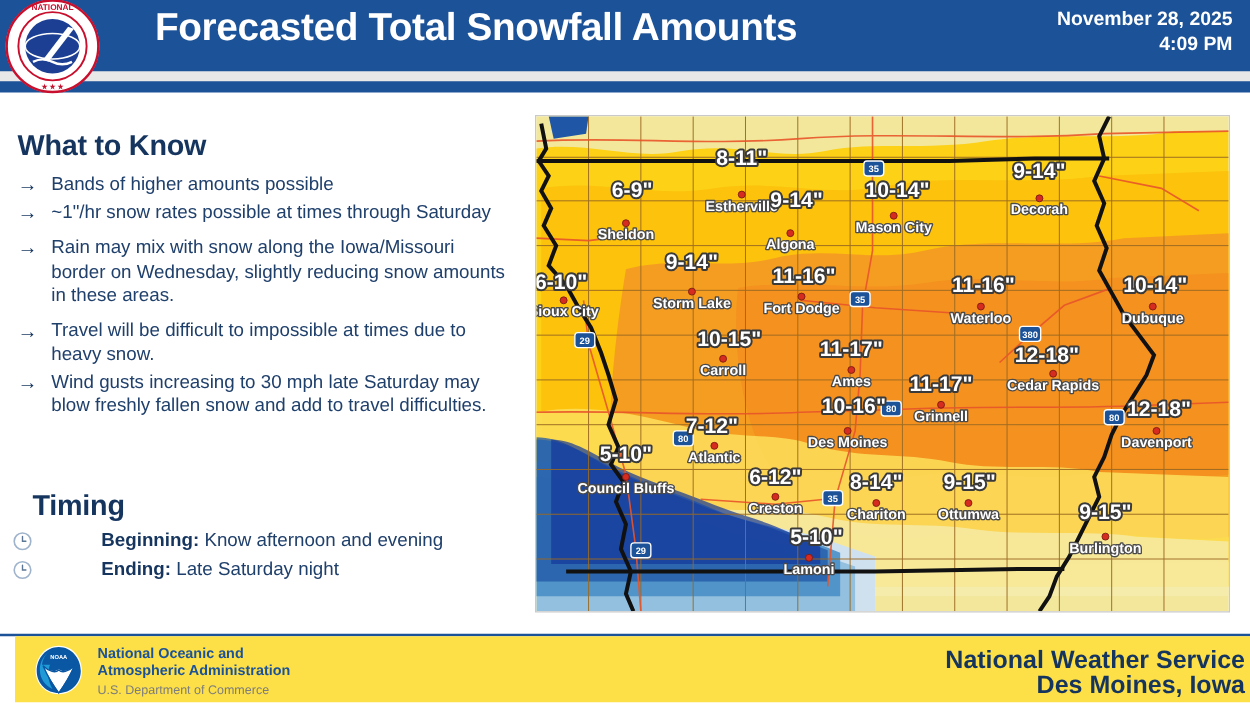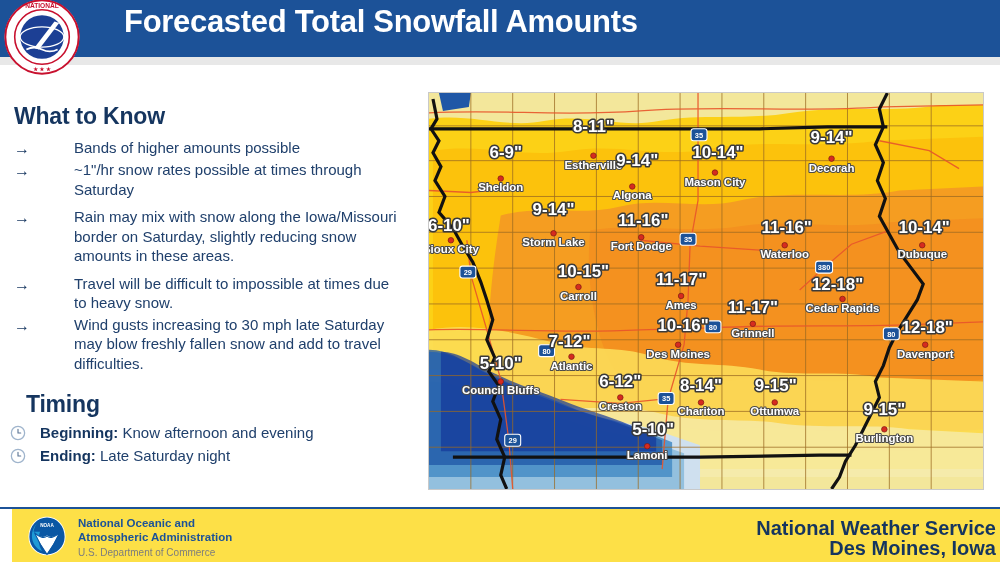--- a/index.html
+++ b/index.html
@@ -6,21 +6,21 @@
   html, body {
     width: 1000px; height: 562px;
     background: #ffffff;
     font-family: "Liberation Sans", sans-serif;
     overflow: hidden;
   }
   #page { position: relative; width: 1000px; height: 562px; background: #ffffff; }
 
   
   .header {
-    position: absolute; left: 0; top: 0; width: 1000px; height: 57px;
+    position: absolute; left: 0; top: 0; width: 1000px; height: 74px;
     background: #1c5298;
   }
   .header-title {
     position: absolute; left: 124px; top: 4px;
     font-size: 31px; font-weight: bold; color: #ffffff;
     letter-spacing: -0.3px; white-space: nowrap;
   }
   .header-date {
     position: absolute; right: 14px; top: 6px;
     text-align: right; color: #ffffff;
@@ -47,28 +47,27 @@
   .bullets { position: absolute; left: 14px; top: 72px; width: 390px; }
   .bullet { display: flex; margin-bottom: 2px; }
   .bullet.gap { margin-top: 8px; }
   .arrow-icon {
     width: 27px; flex: 0 0 27px; color: #15355f; font-size: 16px;
     line-height: 19px; padding-top: 1px;
   }
   .bullet-text {
     color: #20406c; font-size: 15px; line-height: 19.5px;
     flex: 1 1 auto;
-    margin-left: 33px;
   }
 
   .timing-list { position: absolute; left: 10px; top: 355px; width: 390px; }
   .timing-row { display: flex; align-items: center; height: 23px; }
   .clock-icon { width: 30px; flex: 0 0 30px; display: flex; align-items: center; }
   .timing-text { color: #20406c; font-size: 15px; line-height: 19px; }
-  .timing-text b { color: #15355f; font-weight: bold; }
+  .timing-text b { color: #15355f; font-weight: bold; margin-left: 41px; }
 
   
   .map-wrap {
     position: absolute; left: 428px; top: 92px; width: 556px; height: 398px;
     background: #ffffff; border: 1px solid #c9c9c9; overflow: hidden;
   }
   .map-svg { display: block; width: 100%; height: 100%; }
   .city-label {
     fill: #ffffff; font-family: "Liberation Sans", sans-serif;
     font-size: 11.5px; font-weight: bold;
@@ -101,20 +100,24 @@
     color: #15355f; font-size: 20px; font-weight: bold; line-height: 20px;
   }
 </style>
 </head>
 <body>
 
 <div id="page">
 
   <div class="header">
     <div class="header-title">Forecasted Total Snowfall Amounts</div>
+    <div class="header-date">
+      <div>November 28, 2025</div>
+      <div>4:09 PM</div>
+    </div>
   </div>
   <div class="header-strip"></div>
 
   <svg class="nws-logo" viewBox="0 0 100 100">
     <circle cx="50" cy="50" r="48" fill="#ffffff"></circle>
     <circle cx="50" cy="50" r="47" fill="none" stroke="#c8102e" stroke-width="2.5"></circle>
     <circle cx="50" cy="50" r="35" fill="none" stroke="#c8102e" stroke-width="2"></circle>
     <circle cx="50" cy="50" r="32" fill="#ffffff"></circle>
     <path d="M22 50a28 28 0 0 1 56 0 28 28 0 0 1-56 0z" fill="#1c3f94"></path>
     <path d="M22 50 Q32 40 42 48 T62 44 T78 50 L78 58 Q60 66 42 60 T22 58 Z" fill="#ffffff" opacity="0.0"></path>
@@ -133,21 +136,21 @@
       <div class="bullet">
         <span class="arrow-icon">→</span>
         <span class="bullet-text">Bands of higher amounts possible</span>
       </div>
       <div class="bullet">
         <span class="arrow-icon">→</span>
         <span class="bullet-text">~1"/hr snow rates possible at times through Saturday</span>
       </div>
       <div class="bullet gap">
         <span class="arrow-icon">→</span>
-        <span class="bullet-text">Rain may mix with snow along the Iowa/Missouri border on Saturday, slightly reducing snow amounts in these areas.</span>
+        <span class="bullet-text">Rain may mix with snow along the Iowa/Missouri border on Wednesday, slightly reducing snow amounts in these areas.</span>
       </div>
       <div class="bullet gap">
         <span class="arrow-icon">→</span>
         <span class="bullet-text">Travel will be difficult to impossible at times due to heavy snow.</span>
       </div>
       <div class="bullet">
         <span class="arrow-icon">→</span>
         <span class="bullet-text">Wind gusts increasing to 30 mph late Saturday may blow freshly fallen snow and add to travel difficulties.</span>
       </div>
     </div>

